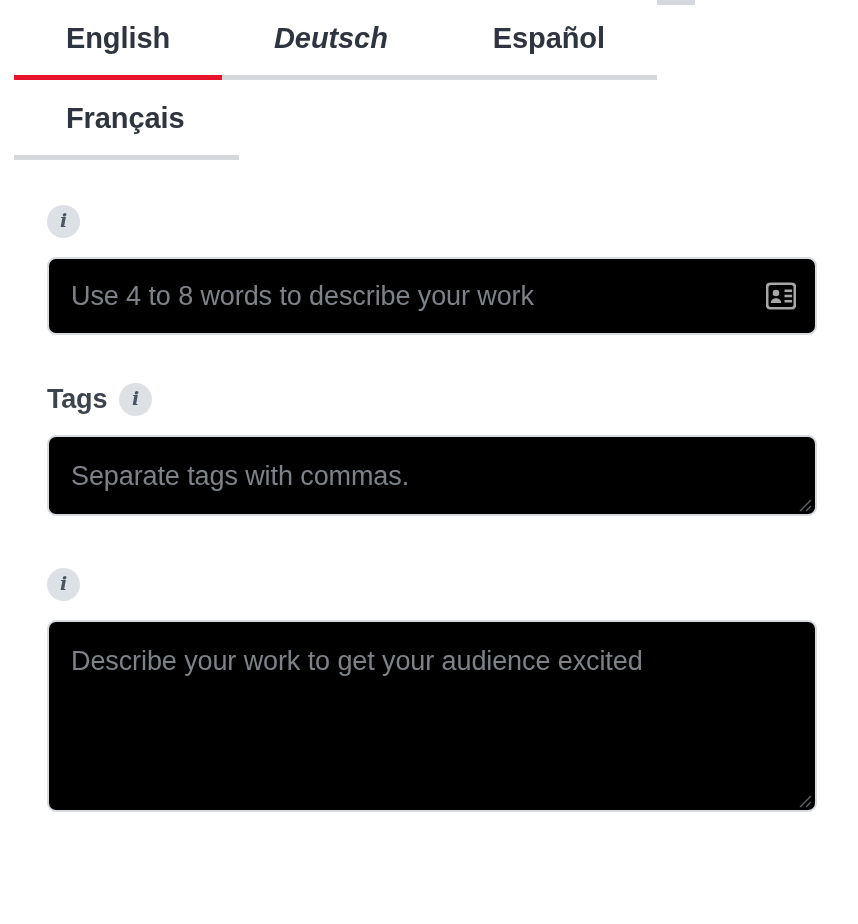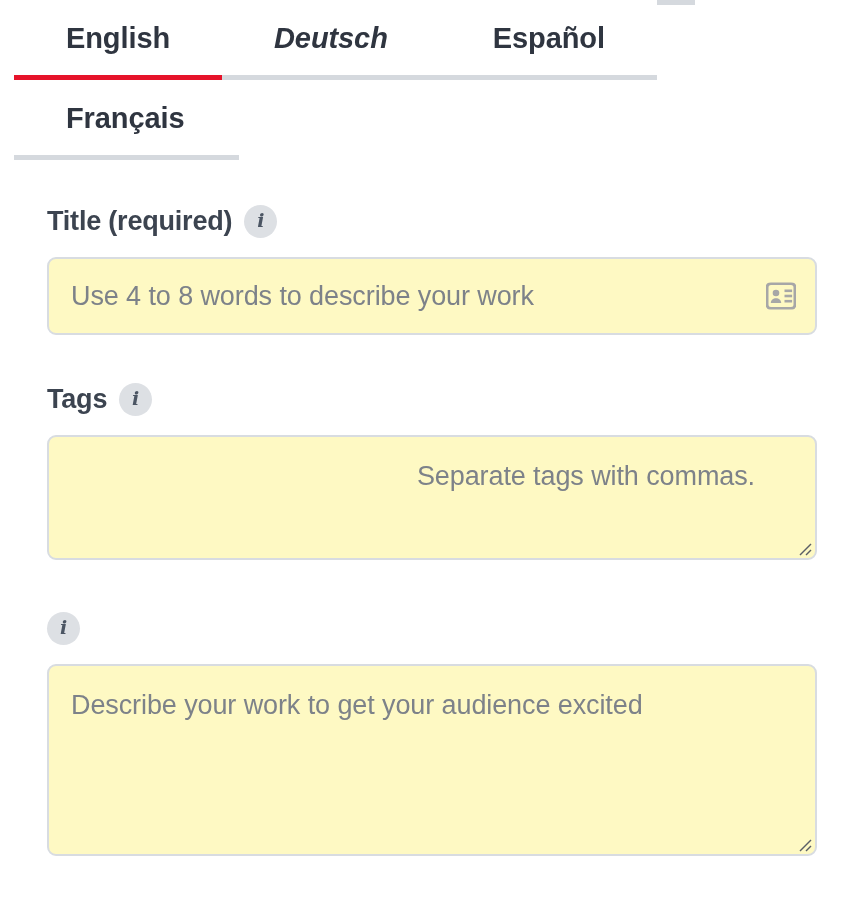--- a/index.html
+++ b/index.html
@@ -108,28 +108,27 @@
     position: relative;
     top: -1px;
   }
 
   .input-shell {
     position: relative;
     box-sizing: border-box;
     width: 770px;
     border: 2px solid #d8dce1;
     border-radius: 9px;
-    background: #fef9c3;
+    background: #000000;
   }
   .input-shell.single {
     height: 78px;
   }
   .input-shell.tags {
-    height: 125px;
-    text-align: right;
+    height: 81px;
   }
   .input-shell.description {
     height: 192px;
   }
   .placeholder {
     position: absolute;
     left: 22px;
     top: 22px;
     right: 60px;
     font-family: "Liberation Sans", sans-serif;
@@ -182,21 +181,20 @@
       <div style="height:0;font-size:0;line-height:0;"></div>
       <div class="tab" style="padding-left:52px;padding-right:54px;padding-top:24px;padding-bottom:22px;">Français</div>
     </div>
   </div>
 </div>
 
 <div class="form">
 
   <div class="field">
     <div class="field-label-row">
-      <div class="field-label">Title (required)</div>
       <div class="info-icon">
         <span>i</span>
       </div>
     </div>
     <div class="input-shell single">
       <div class="placeholder">Use 4 to 8 words to describe your work</div>
       <svg class="card-icon" viewBox="0 0 30 27" xmlns="http://www.w3.org/2000/svg">
         <rect x="1" y="1" width="28" height="25" rx="4" ry="4" fill="none" stroke="#a7a7a7" stroke-width="3"></rect>
         <circle cx="10" cy="10.5" r="3.3" fill="#a7a7a7"></circle>
         <path d="M4.8 20.5c0-3 2.4-4.7 5.2-4.7s5.2 1.7 5.2 4.7z" fill="#a7a7a7"></path>

